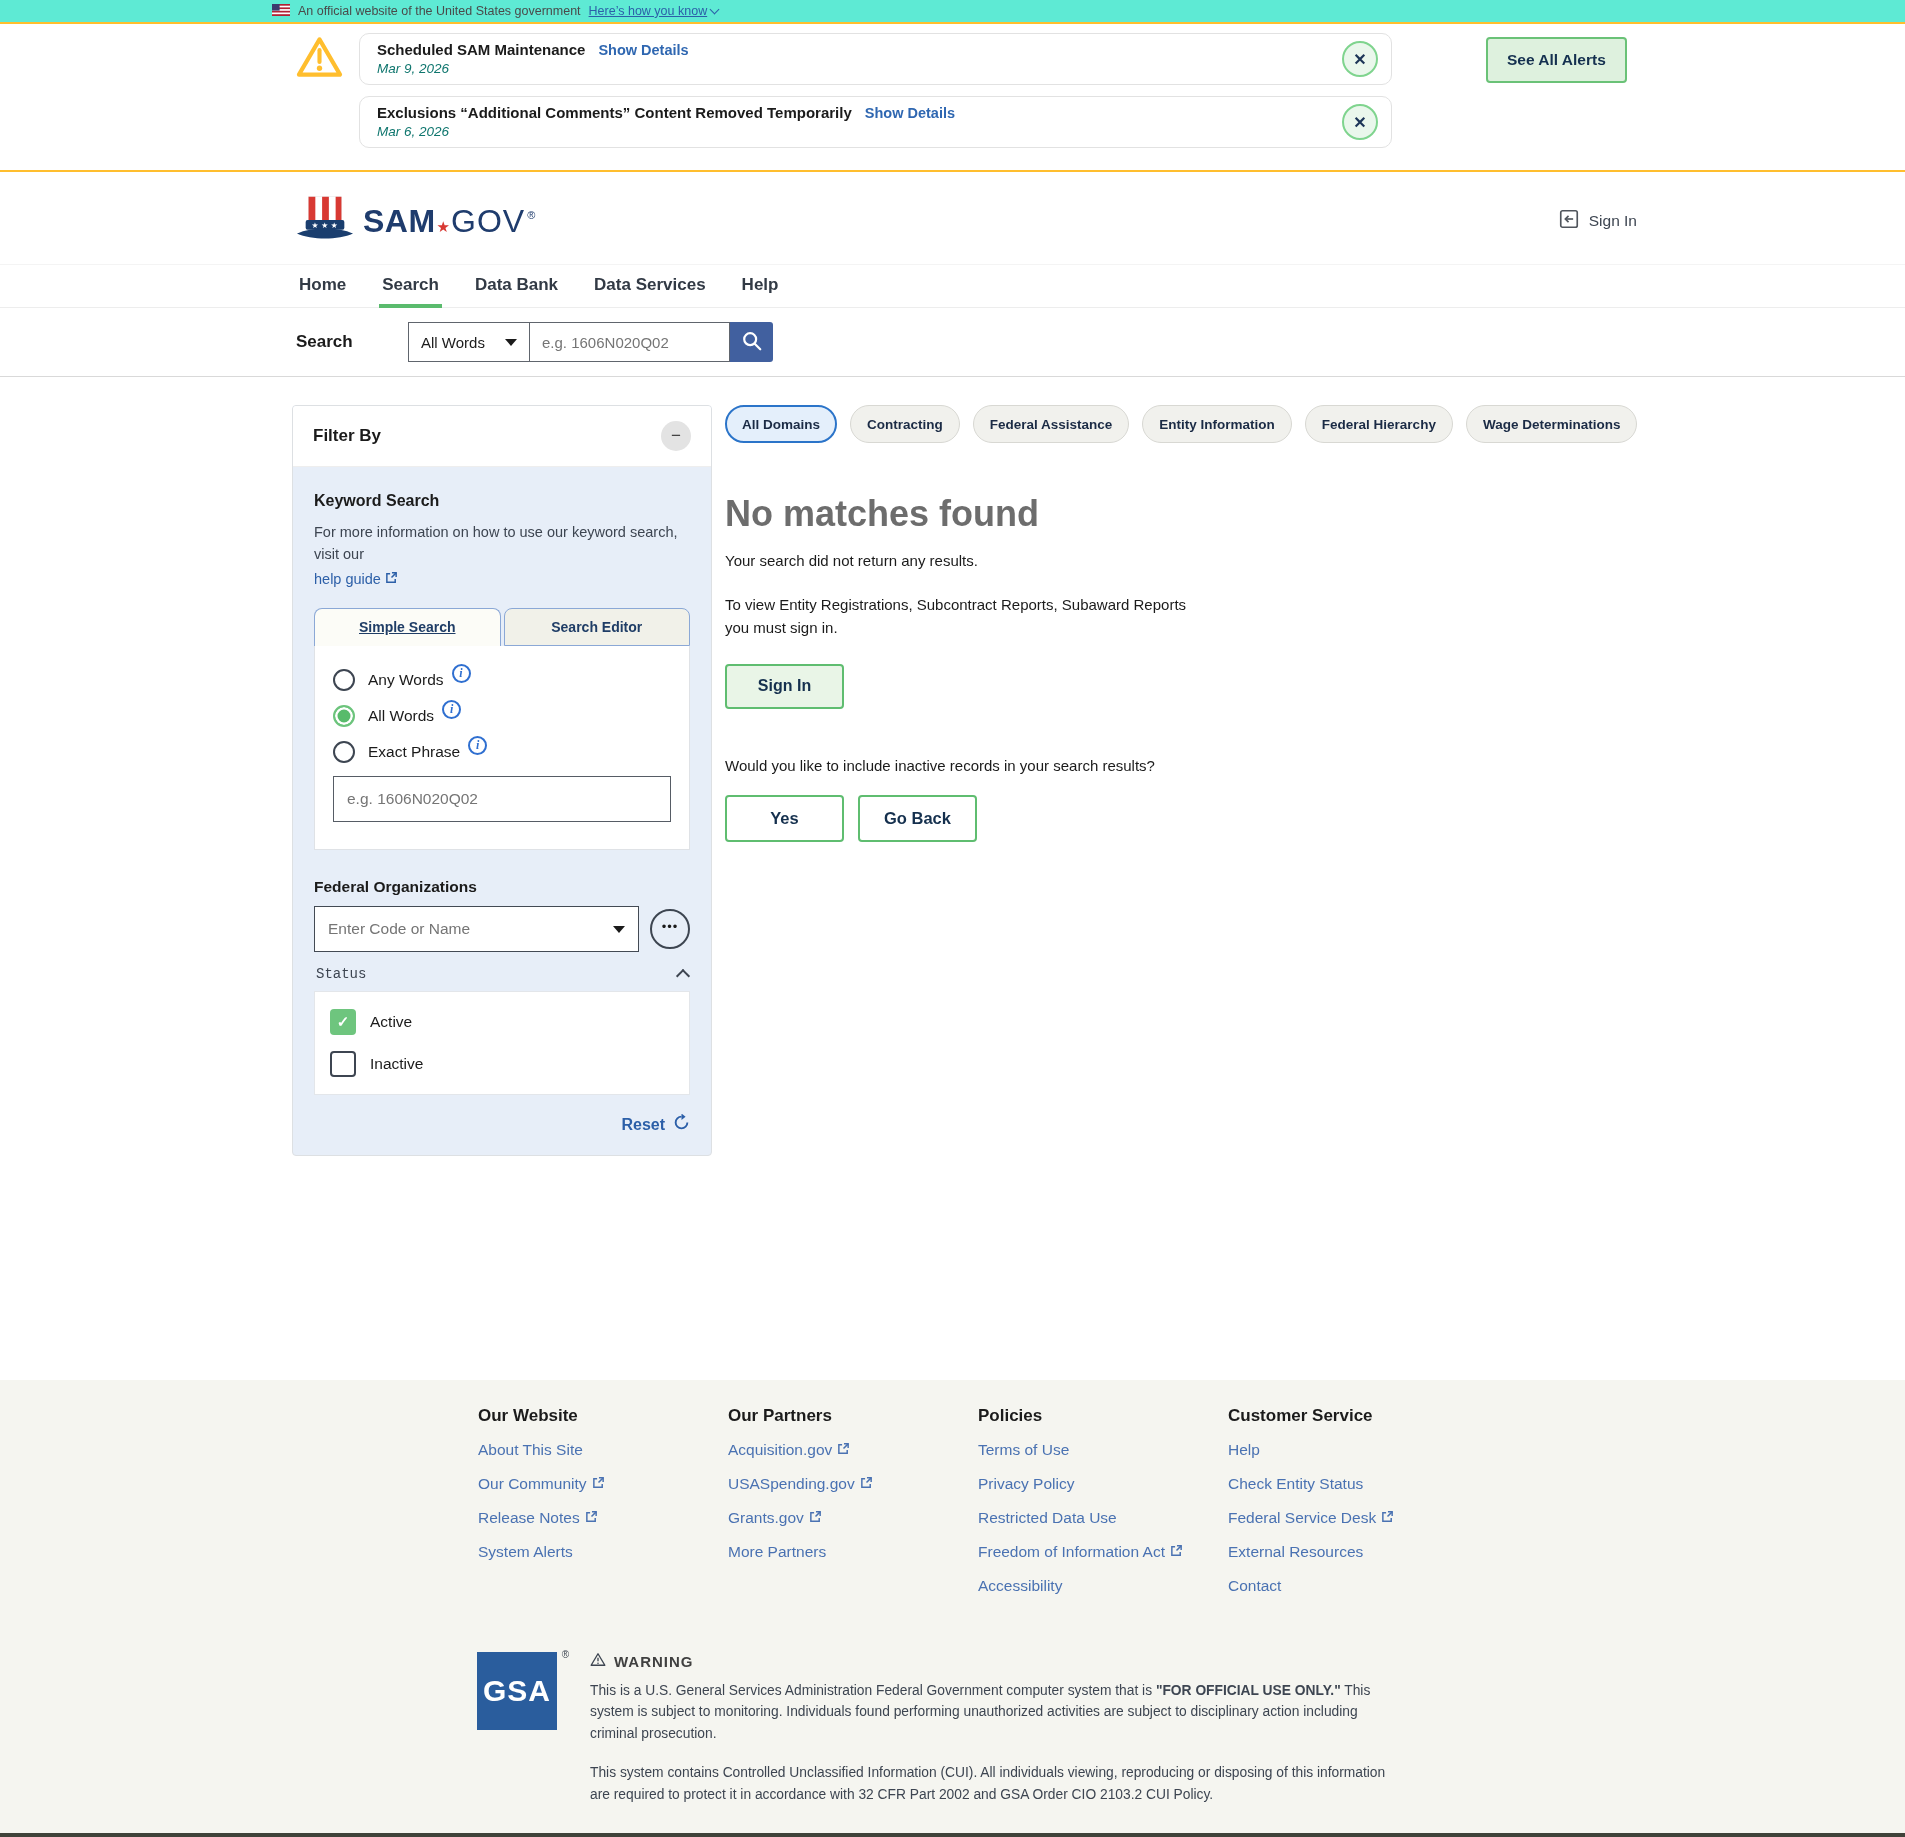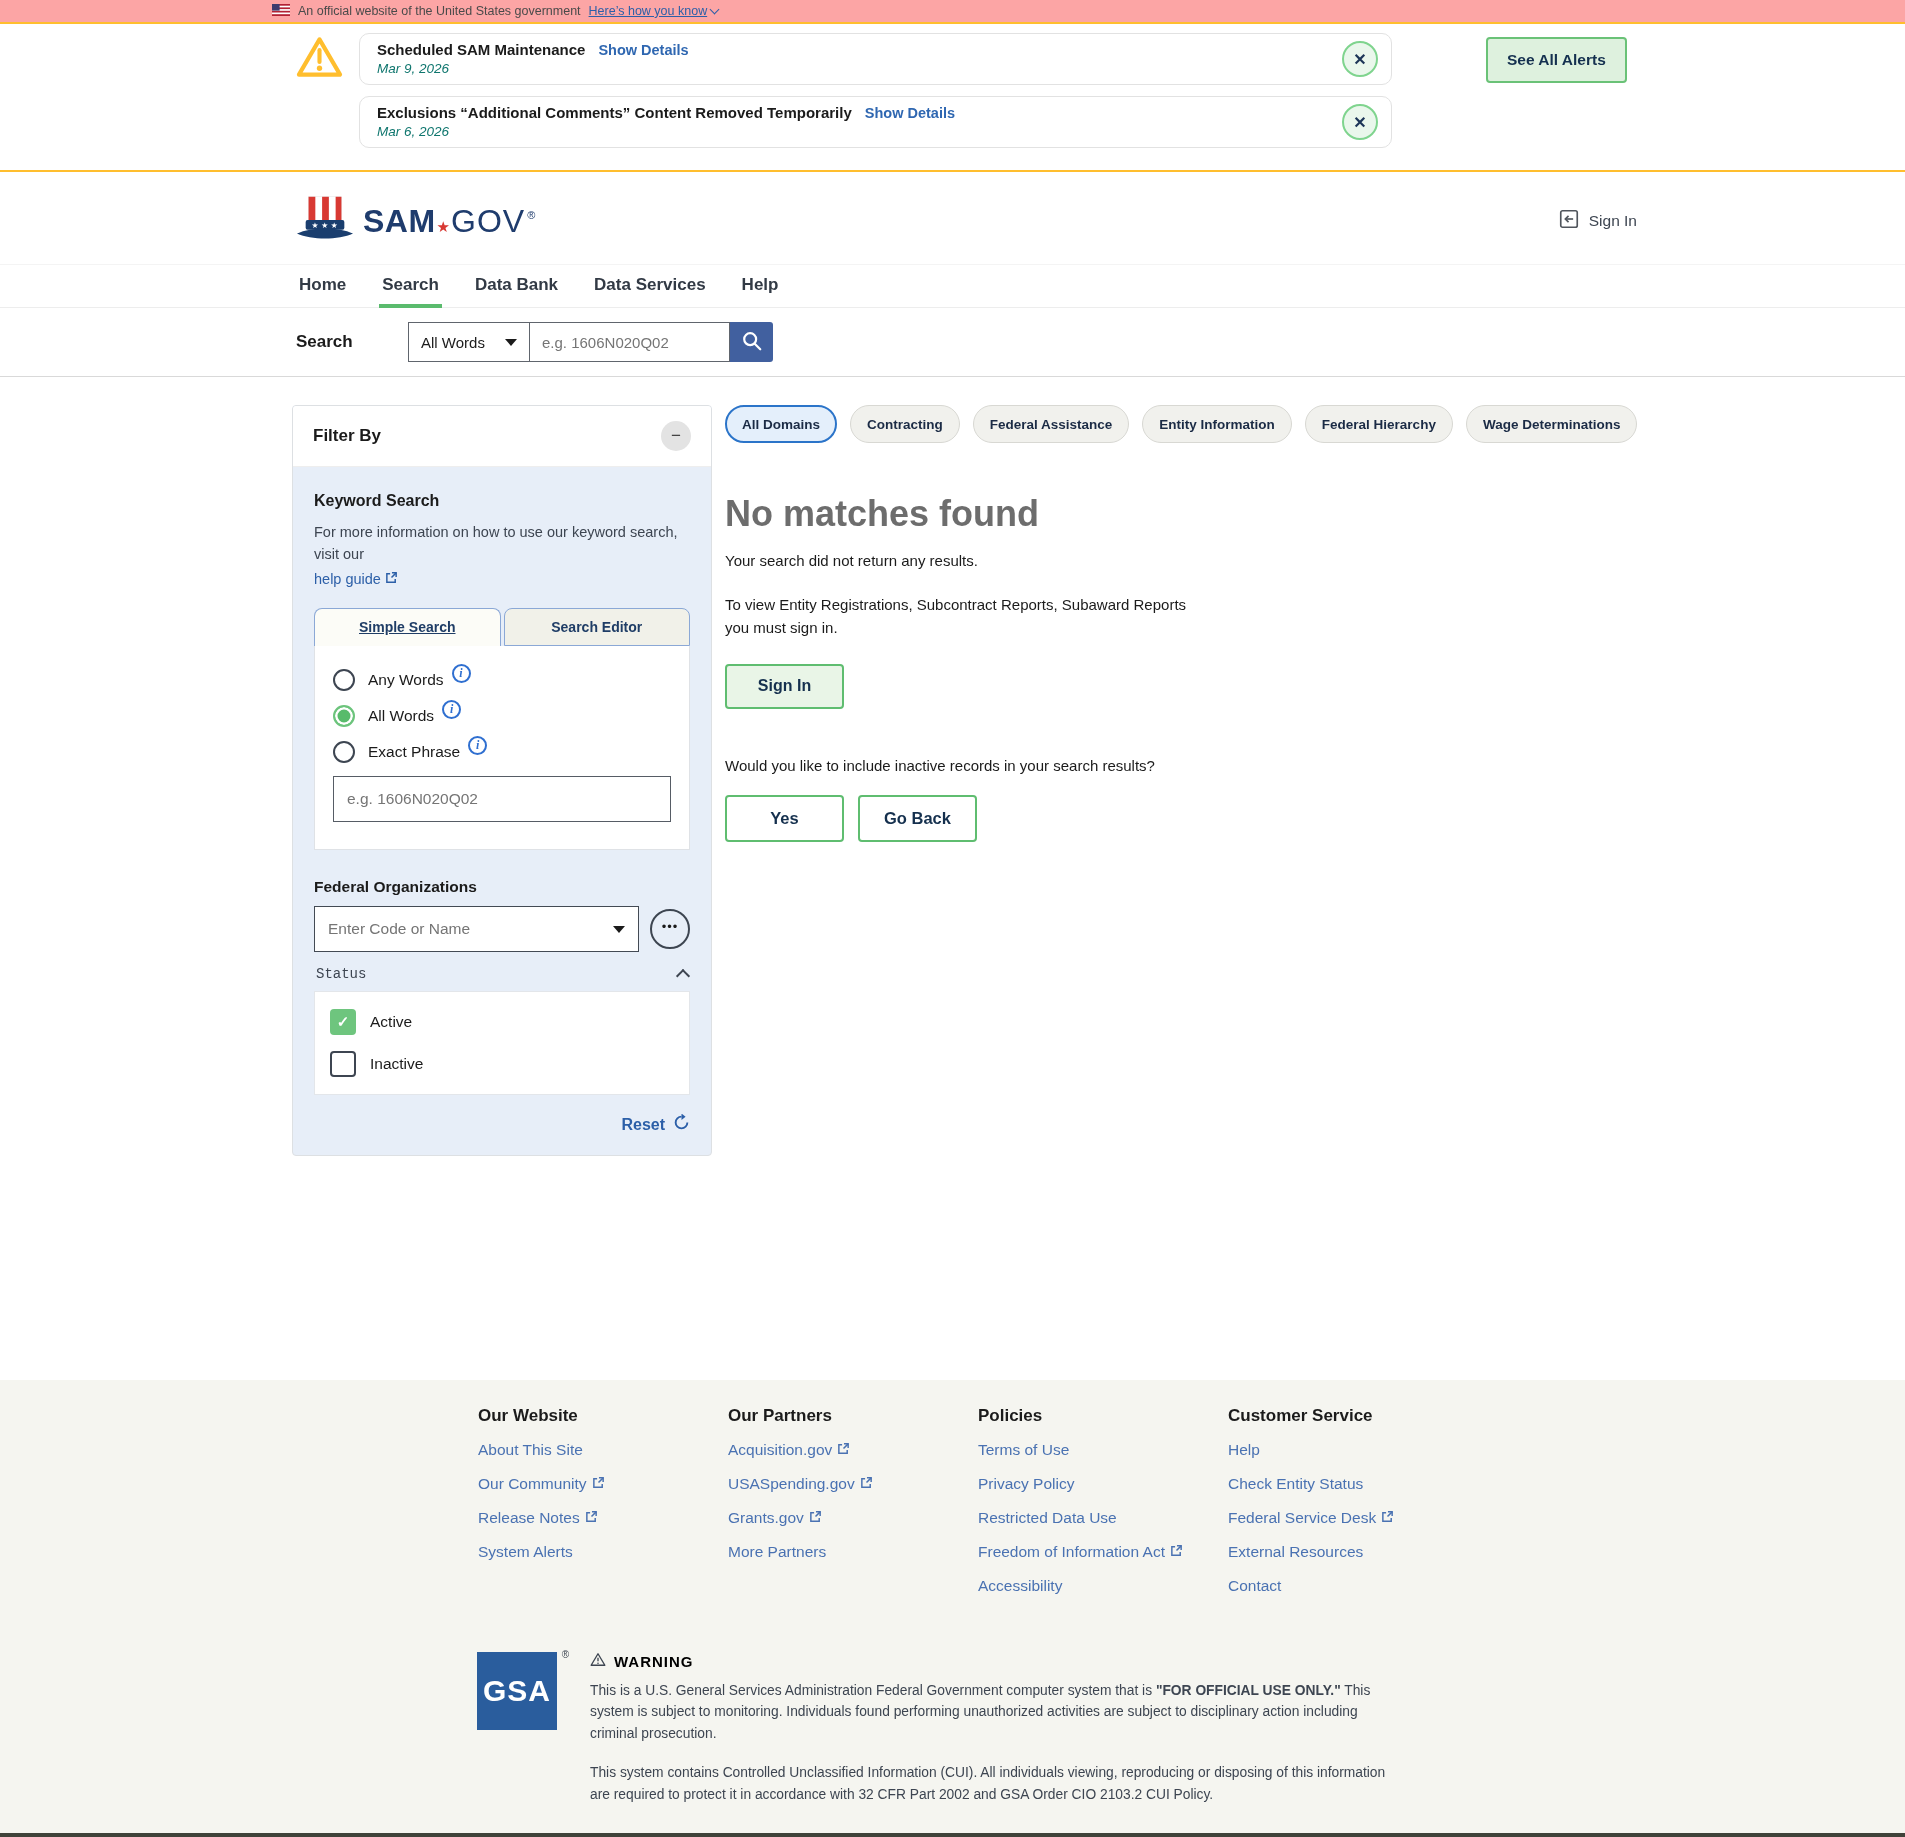--- a/index.html
+++ b/index.html
@@ -1,21 +1,21 @@
 <!DOCTYPE html>
 <html><head>
 <meta charset="utf-8">
 <style>
   * { margin:0; padding:0; box-sizing:border-box; }
   html,body { background:#fff; }
   body { font-family:"Liberation Sans", sans-serif; width:1905px; color:#1b1b1b; }
   .shell { width:1905px; min-height:1837px; position:relative; background:#fff; overflow:hidden; }
 
   
-  .gov-banner { height:24px; background:#fca5a5; border-bottom:2px solid #ffbe2e;
+  .gov-banner { height:24px; background:#5eead4; border-bottom:2px solid #ffbe2e;
     display:flex; align-items:center; padding-left:272px; gap:8px; }
   .gov-banner .txt { font-size:12.5px; color:#4a4a4a; }
   .gov-banner .lnk { font-size:12.5px; color:#2c5fa8; text-decoration:underline; cursor:pointer; display:inline-flex; align-items:center; gap:4px; }
   .chev-dn { width:7px; height:7px; border-right:1.6px solid #2c5fa8; border-bottom:1.6px solid #2c5fa8; transform:rotate(45deg); margin-top:-3px; }
 
   
   .alerts { position:relative; padding:9px 0 11px 296px; border-bottom:2px solid #ffbe2e; background:#fff; }
   .alert-row { display:flex; align-items:center; margin-bottom:11px; width:1096px; }
   .alert-row:last-child { margin-bottom:0; }
   .tri { flex-shrink:0; }
@@ -111,21 +111,21 @@
   .footer { background:#f5f5f0; }
   .footer-cols { display:flex; padding:26px 0 0 478px; }
   .fcol { width:250px; }
   .fcol-title { font-size:17px; font-weight:bold; color:#1b1b1b; }
   .flink { margin-top:14px; font-size:15.5px; color:#4a72b2; display:flex; align-items:center; gap:5px; cursor:pointer; line-height:20px; }
   .gsa-row { display:flex; padding:56px 0 0 477px; }
   .gsa-wrap { position:relative; flex-shrink:0; }
   .gsa-logo { width:80px; height:78px; background:#2a5d9d; color:#fff; display:flex; align-items:center; justify-content:center; font-size:30px; font-weight:bold; letter-spacing:1px; }
   .gsa-reg { position:absolute; top:-3px; right:-12px; font-size:10px; color:#3d4551; }
   .warn { margin-left:33px; width:815px; }
-  .warn-title { display:flex; align-items:center; gap:8px; font-size:15px; font-weight:bold; color:#000000; letter-spacing:1px; }
+  .warn-title { display:flex; align-items:center; gap:8px; font-size:15px; font-weight:bold; color:#404040; letter-spacing:1px; }
   .warn p { margin-top:10px; font-size:13.8px; color:#3d4551; line-height:1.55; }
   .warn p + p { margin-top:18px; }
   .footer-bottom { margin-top:28px; background:#3f4239; padding:22px 0 0 478px; height:104px; }
 </style>
 </head>
 <body>
 
 <div class="shell">
 
   <div class="gov-banner">

